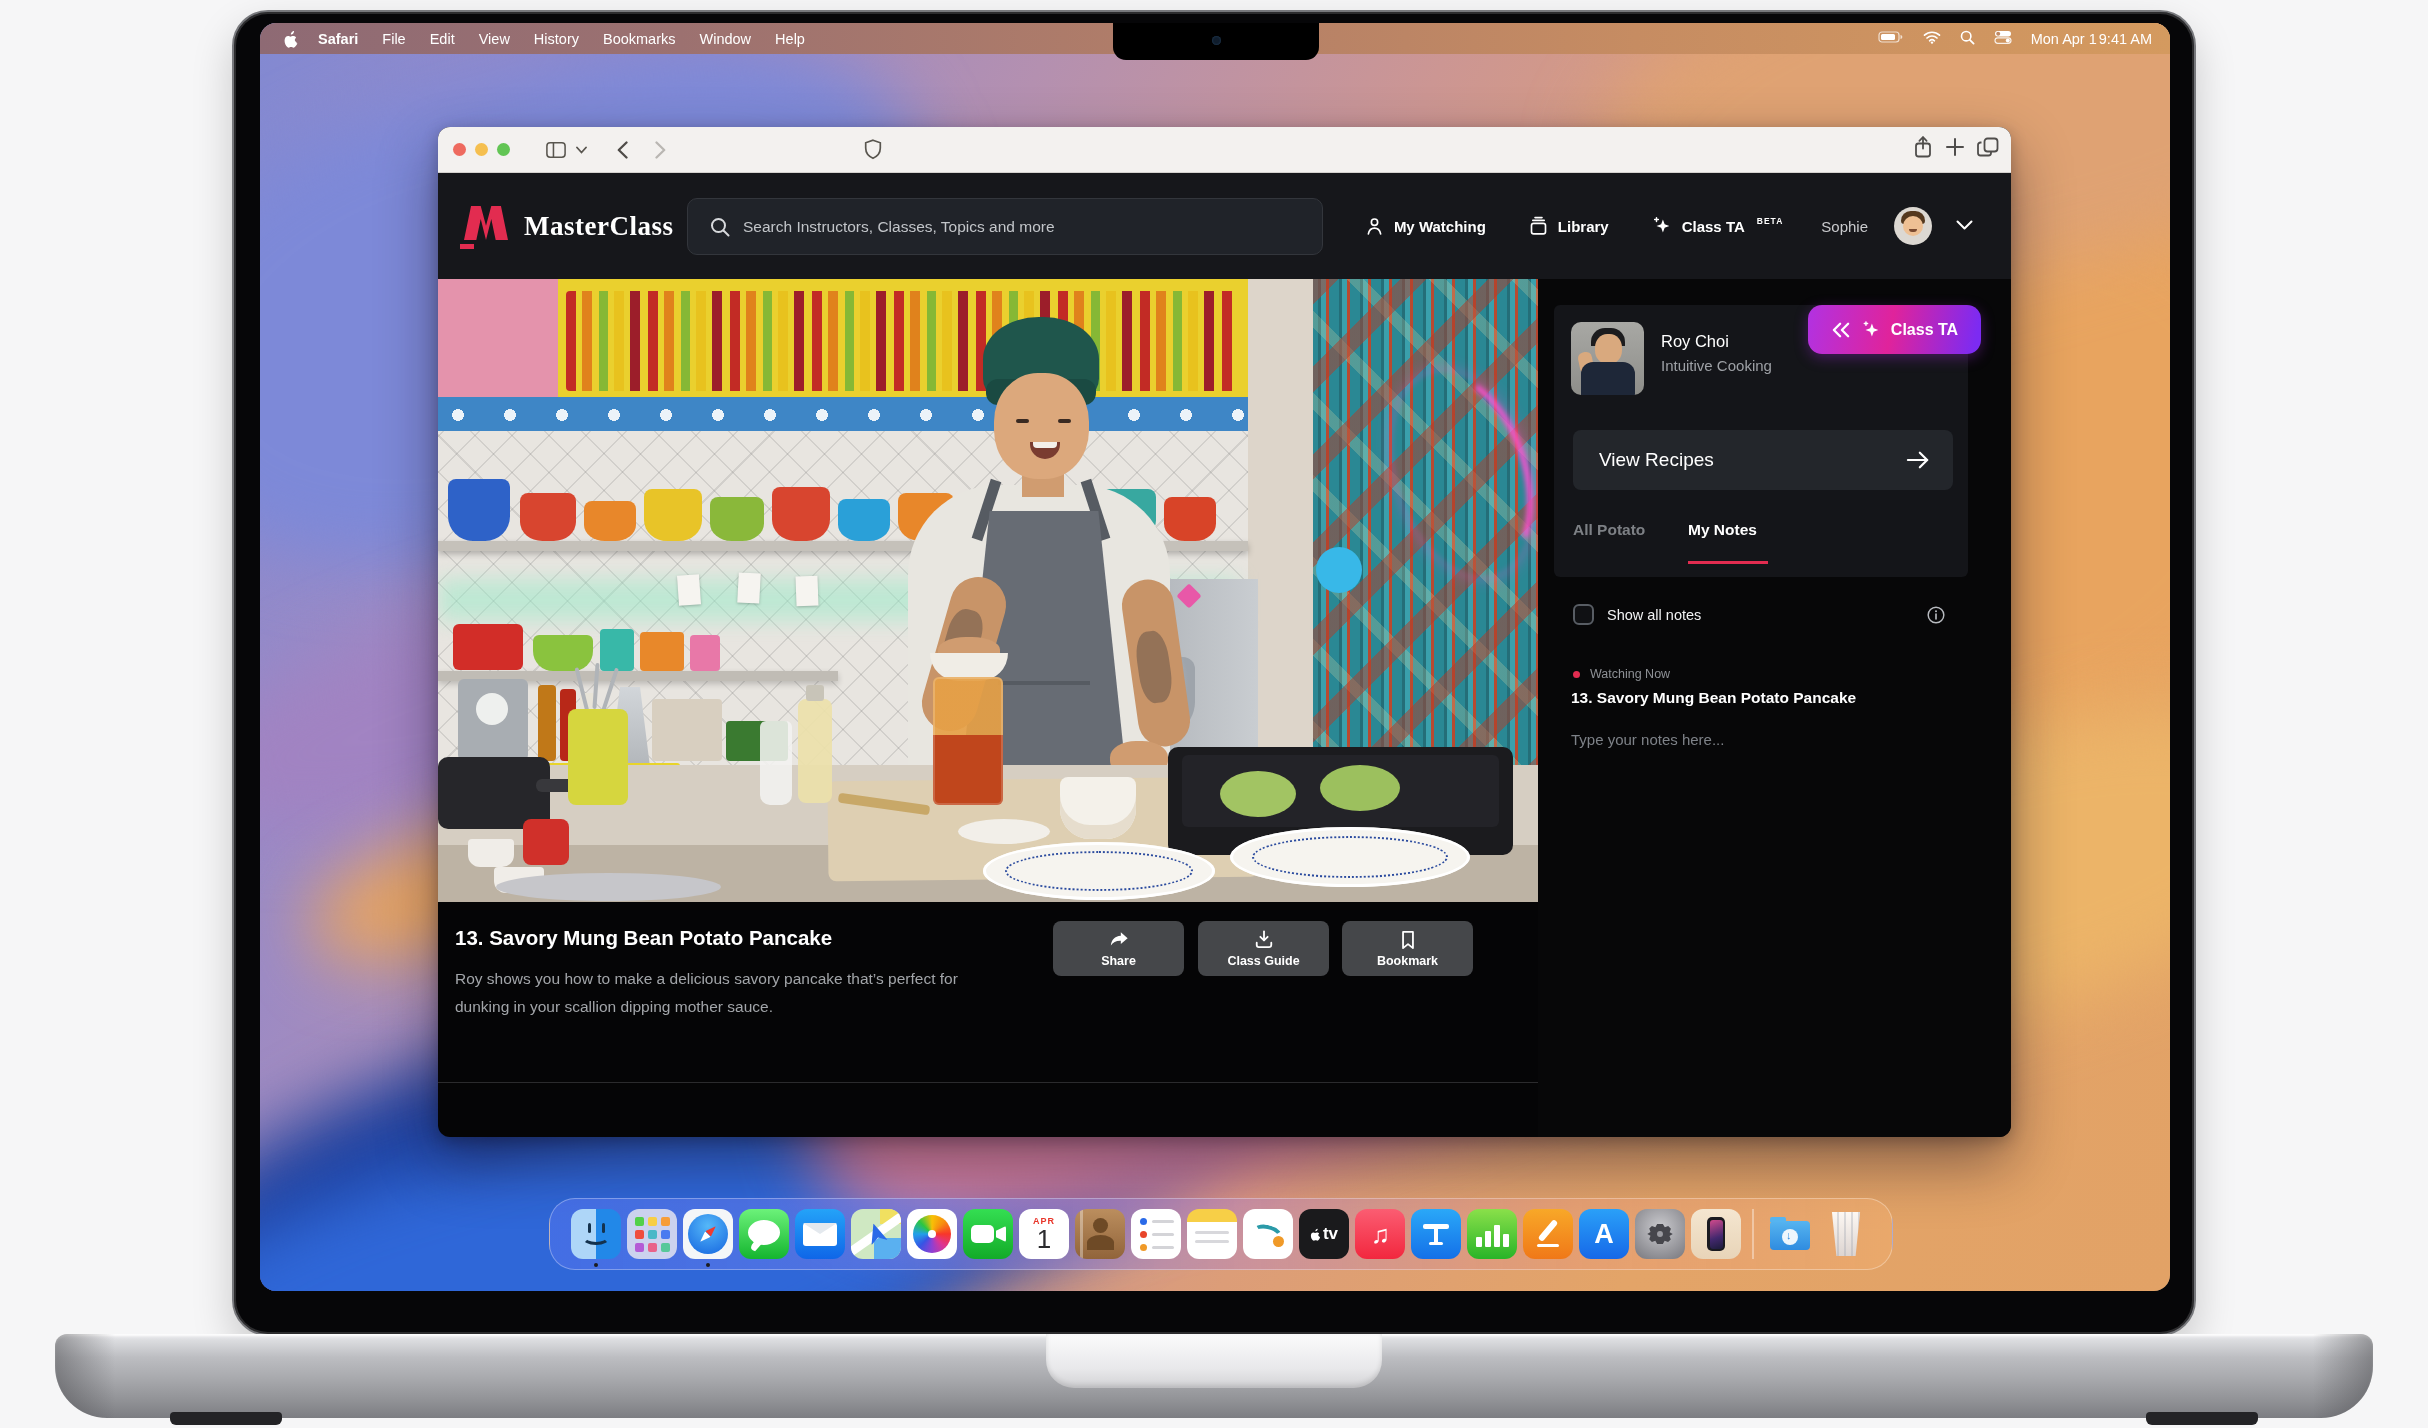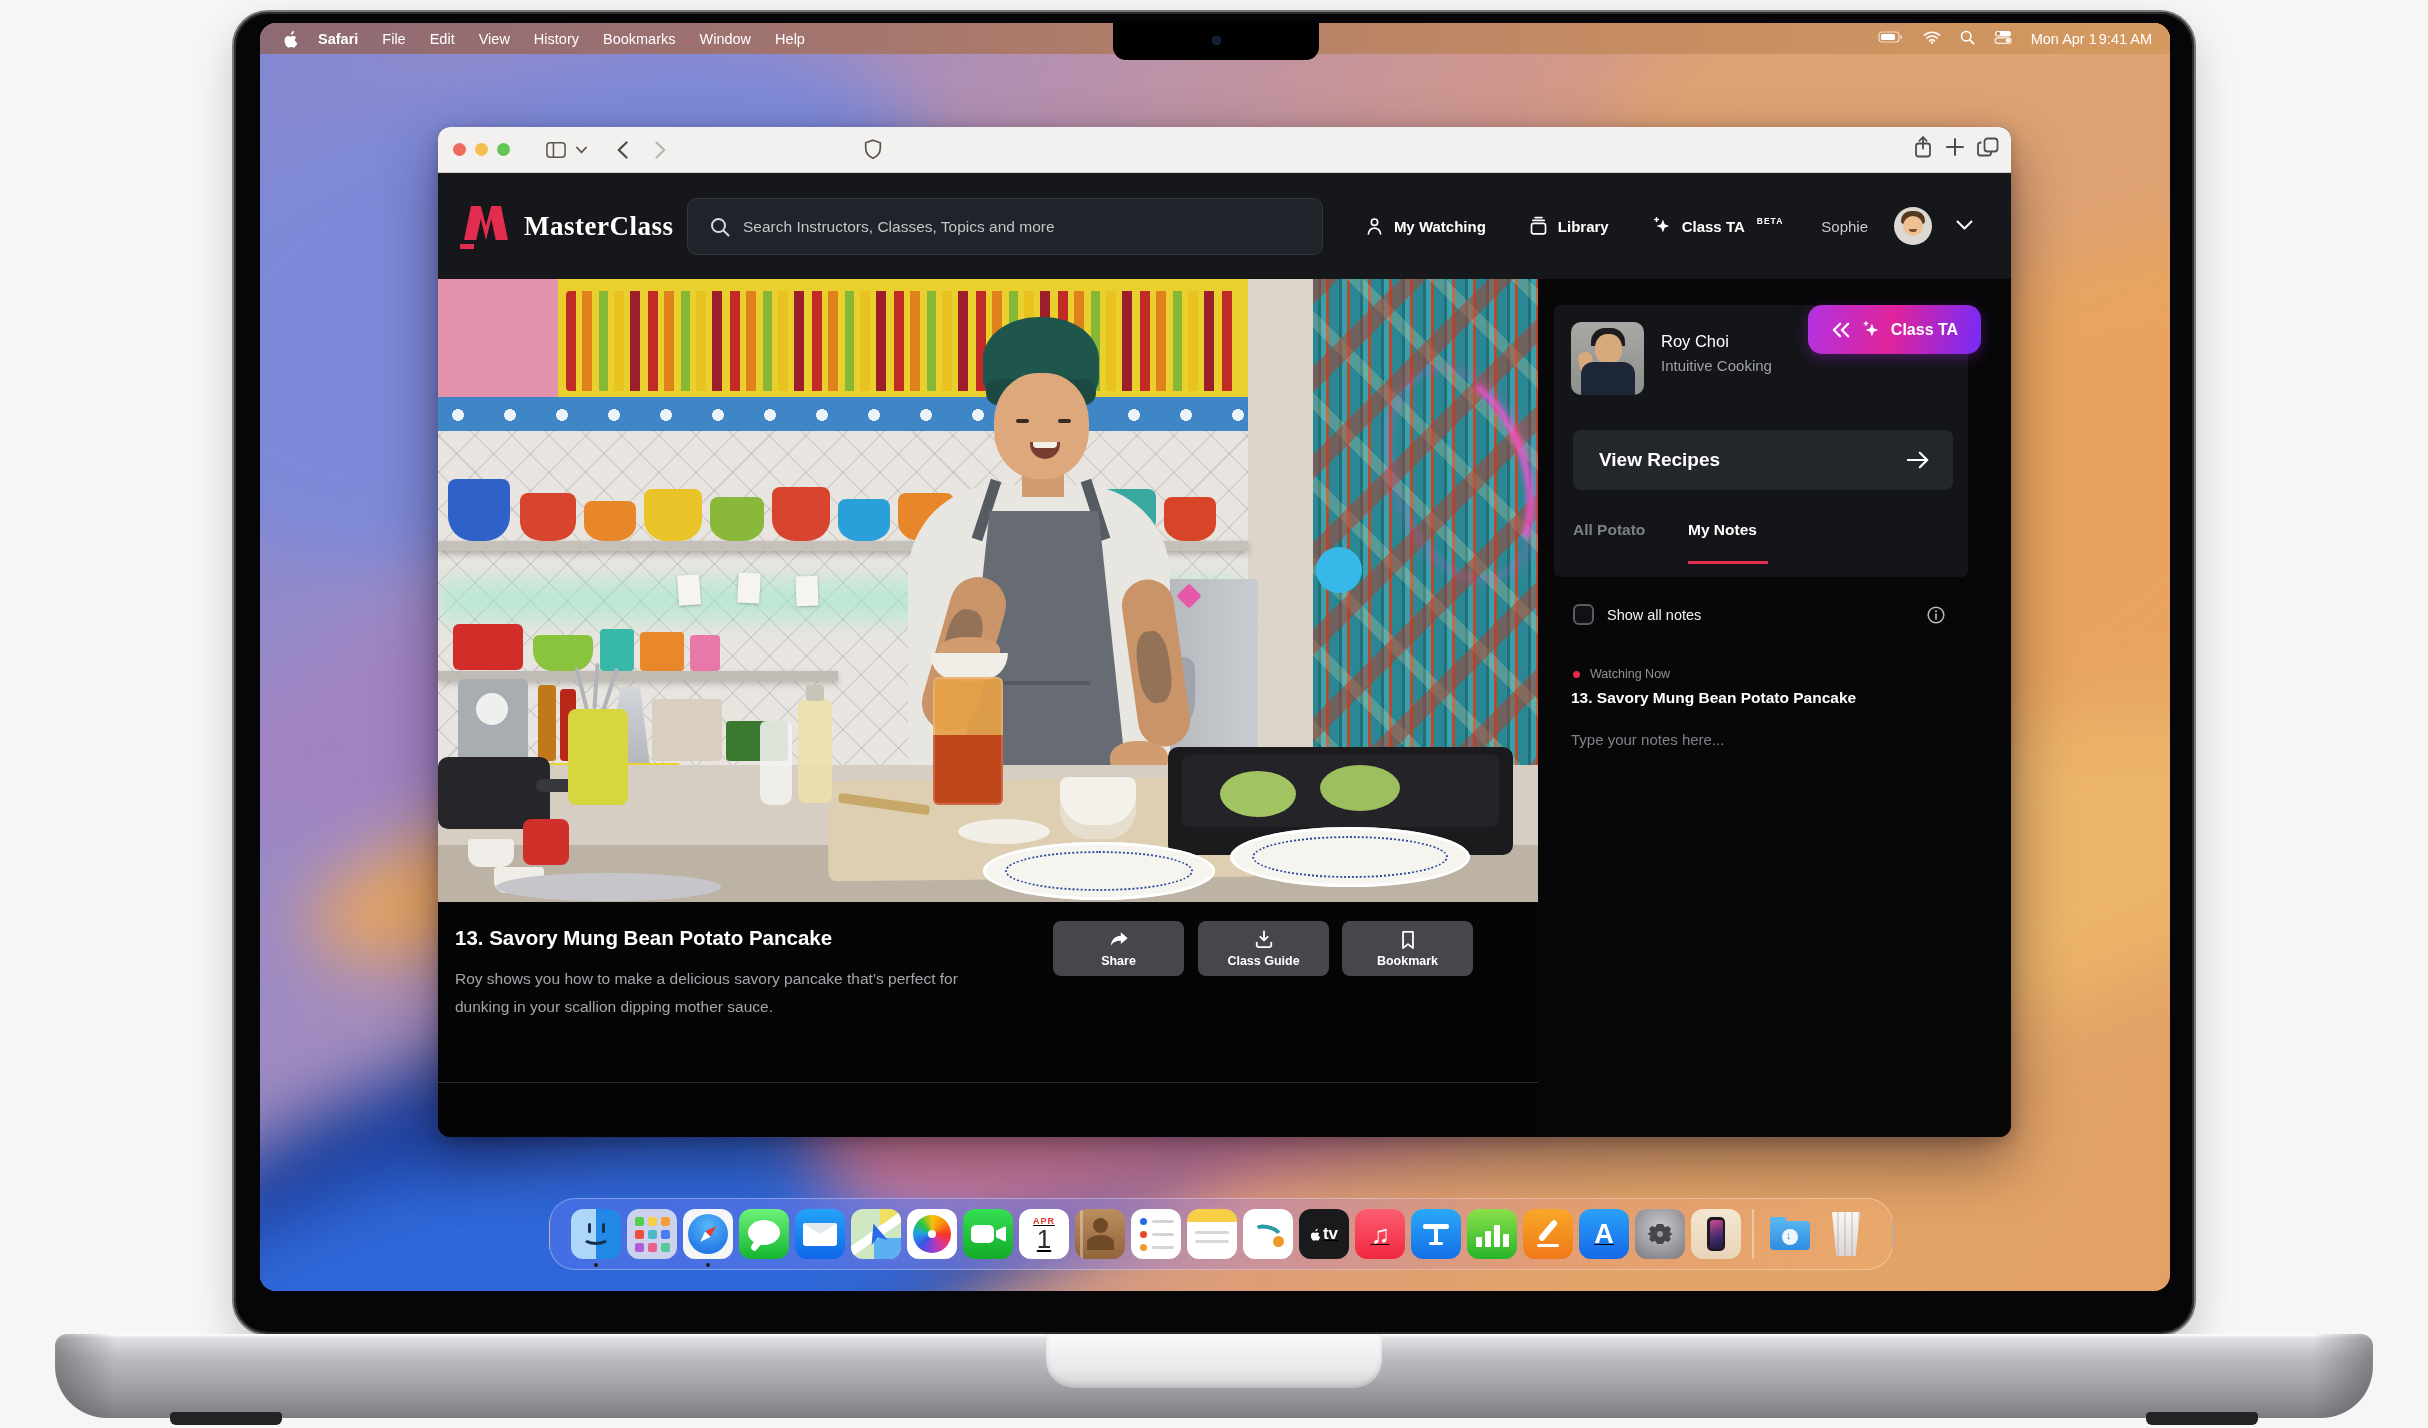--- a/index.html
+++ b/index.html
@@ -145,39 +145,39 @@
 .panel { position:absolute; left:16px; top:26px; width:414px; height:272px; background:#141519; border-radius:6px; }
 .roy-thumb { position:absolute; left:17px; top:17px; width:73px; height:73px; border-radius:10px; background:linear-gradient(180deg,#a8a8a4,#8e8e8a); overflow:hidden; }
 .roy-thumb i.hair { left:20px; top:6px; width:34px; height:18px; background:#1c1c1e; border-radius:14px 14px 0 0; }
 .roy-thumb i.face { left:24px; top:12px; width:27px; height:30px; background:#d9a97e; border-radius:45%; }
 .roy-thumb i.body { left:10px; top:40px; width:54px; height:33px; background:#1e2738; border-radius:12px 12px 0 0; }
 .roy-thumb i.hand { left:8px; top:30px; width:14px; height:22px; background:#d9a97e; border-radius:6px; transform:rotate(-12deg); }
 .roy-name { position:absolute; left:107px; top:27px; font-size:16.5px; font-weight:400; color:#fff; }
 .roy-course { position:absolute; left:107px; top:52px; font-size:15px; color:#9da0a5; }
 .classta-btn { position:absolute; right:-13px; top:0; width:173px; height:49px; border-radius:14px; background:linear-gradient(100deg,#b132e2 0%,#e0239b 48%,#7c2bf2 96%); display:flex; align-items:center; justify-content:center; gap:9px; color:#fff; font-size:16px; font-weight:700; box-shadow:0 4px 14px rgba(160,40,220,.35); }
 .recipes-btn { position:absolute; left:19px; top:125px; width:380px; height:60px; background:#23262b; border-radius:8px; display:flex; align-items:center; color:#fff; }
-.recipes-btn span { font-size:19px; font-weight:700; margin-left:26px; }
+.recipes-btn span { font-size:19px; font-weight:400; margin-left:26px; }
 .recipes-btn svg { margin-left:auto; margin-right:22px; }
 .tab { position:absolute; top:216px; font-size:15.5px; font-weight:700; }
 .tab-all { left:19px; color:#7d8085; }
 .tab-notes { left:134px; color:#fff; }
 .tab-underline { position:absolute; left:134px; top:256px; width:80px; height:3px; background:#e22c50; }
 .notes-row { position:absolute; left:35px; top:325px; display:flex; align-items:center; gap:13px; }
 .cbox { width:21px; height:21px; border:2px solid #585d64; border-radius:6px; background:#101114; }
 .notes-label { font-size:14.5px; color:#f2f3f4; }
 .info-ic { position:absolute; left:388px; top:326px; color:#b8bbc0; }
 .watch-row { position:absolute; left:35px; top:388px; display:flex; align-items:center; gap:10px; }
 .watch-dot { width:7px; height:7px; border-radius:50%; background:#e22c50; }
 .watch-label { font-size:12.5px; color:#8e9196; }
 .side-lesson-title { position:absolute; left:33px; top:410px; font-size:15.5px; font-weight:700; color:#fff; }
 .notes-input { position:absolute; left:33px; top:452px; width:380px; font-size:15px; color:#7e8288; }
 
 
 .dock { position:absolute; left:289px; top:1175px; width:1344px; height:72px; border-radius:26px; background:linear-gradient(90deg,rgba(80,115,235,.62) 0%,rgba(110,125,230,.55) 28%,rgba(185,135,190,.5) 52%,rgba(230,155,120,.55) 76%,rgba(238,172,110,.6) 100%); border:1.5px solid rgba(255,255,255,.32); display:flex; align-items:center; justify-content:center; gap:6px; padding:0 10px; z-index:5; }
-.dicon { position:relative; width:50px; height:50px; border-radius:12px; flex:0 0 auto; overflow:hidden;text-decoration:underline; }
+.dicon { position:relative; width:50px; height:50px; border-radius:12px; flex:0 0 auto; overflow:hidden; }
 .dicon.noclip { overflow:visible; }
 .running::before { content:""; position:absolute; left:50%; bottom:-8px; width:4px; height:4px; margin-left:-2px; border-radius:50%; background:#1c1c1e; z-index:3; }
 .dock-sep { width:2px; height:50px; background:rgba(255,255,255,.38); margin:0 5px; flex:0 0 auto; }
 .ic-finder { background:linear-gradient(90deg,#aed6f8 0 50%,#2288e8 50% 100%); }
 .f-eye { top:14px; width:3px; height:10px; background:#14324e; border-radius:2px; }
 .f-smile { left:11px; top:20px; width:28px; height:16px; border:3px solid transparent; border-bottom-color:#14324e; border-radius:50%; }
 .ic-launchpad { background:#ccd2ee; display:grid; grid-template-columns:repeat(3,9px); grid-template-rows:repeat(3,9px); gap:4px; align-content:center; justify-content:center; }
 .lp { border-radius:2px; position:static; }
 .ic-safari { background:#f4f6f8; }
 .saf-dial { left:5px; top:5px; width:40px; height:40px; border-radius:50%; background:radial-gradient(circle at 50% 30%,#55b8f8,#1565e0); }

